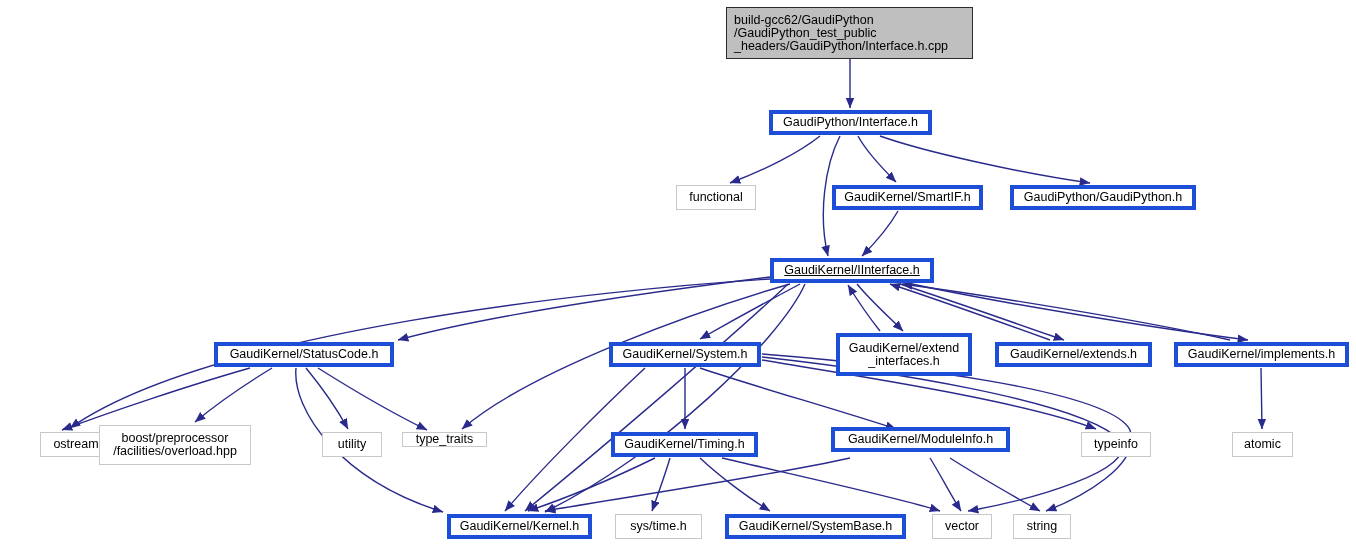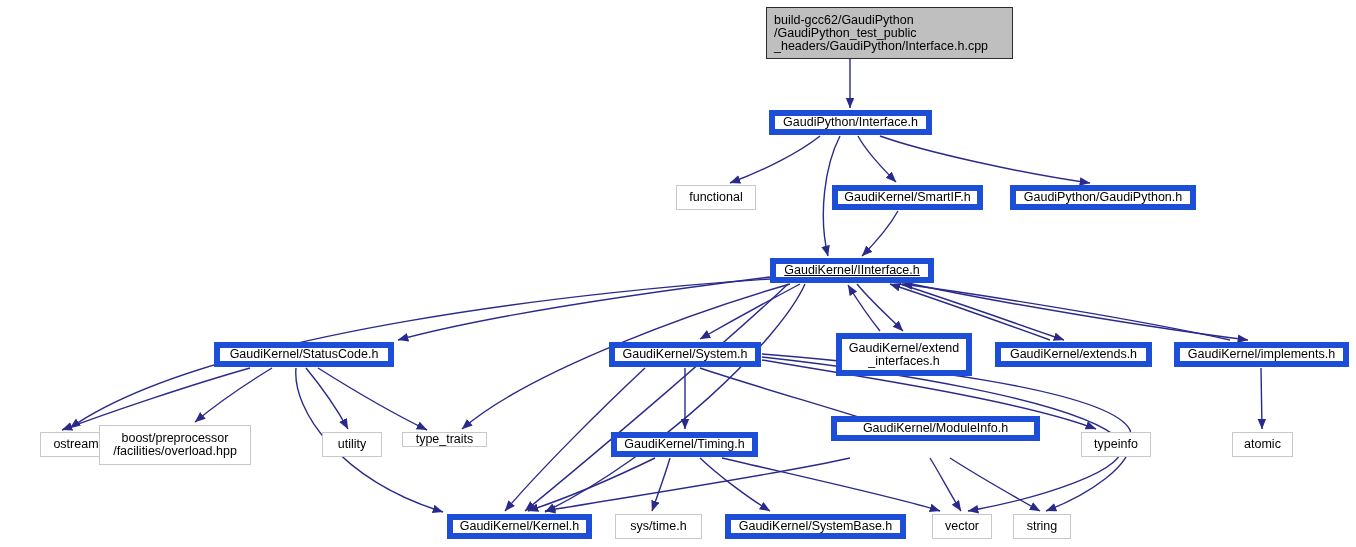--- a/index.html
+++ b/index.html
@@ -5,23 +5,23 @@
   html,body{margin:0;padding:0;background:#ffffff;}
   body{width:1356px;height:547px;overflow:hidden;
        font-family:"Liberation Sans","DejaVu Sans",sans-serif;}
   #graph{position:relative;width:1356px;height:547px;}
   svg.edges{position:absolute;left:0;top:0;width:1356px;height:547px;}
   .node{position:absolute;box-sizing:border-box;display:flex;
         align-items:center;justify-content:center;text-align:center;
         font-size:12.5px;color:#000000;line-height:13px;
         background:#ffffff;border:1px solid #c8c8c8;white-space:pre-line;
         letter-spacing:0px;}
-  .node.project{border:6px solid #1d4ed8;}
+  .node.project{border:4px solid #1d4ed8;}
   .node.root{border:1px solid #2b2b2b;background:#bfbfbf;
-             text-align:left;justify-content:flex-start;padding-left:7px;margin-left:40px;}
+             text-align:left;justify-content:flex-start;padding-left:7px;}
 </style>
 </head>
 <body>
 
 <div id="graph">
   <svg class="edges" viewBox="0 0 1356 547" xmlns="http://www.w3.org/2000/svg">
     <defs>
       <marker id="ah" markerWidth="9" markerHeight="9" refX="7.4" refY="3.1" orient="auto" markerUnits="strokeWidth">
         <path d="M0,0 L7.6,3.1 L0,6.2 z" fill="#2a2a8c"></path>
       </marker>
@@ -80,21 +80,21 @@
       <div class="node project" style="left: 836px; top: 333px; width: 136px; height: 43px;">GaudiKernel/extend
 _interfaces.h</div>
       <div class="node project" style="left: 995px; top: 342px; width: 157px; height: 25px;">GaudiKernel/extends.h</div>
       <div class="node project" style="left: 1174px; top: 342px; width: 175px; height: 25px;">GaudiKernel/implements.h</div>
       <div class="node system" style="left: 4px; top: 432px; width: 72px; height: 25px; margin-left: 36px;">ostream</div>
       <div class="node system" style="left: 99px; top: 425px; width: 152px; height: 40px;">boost/preprocessor
 /facilities/overload.hpp</div>
       <div class="node system" style="left: 322px; top: 432px; width: 60px; height: 25px;">utility</div>
       <div class="node system" style="left: 402px; top: 432px; width: 85px; height: 15px;">type_traits</div>
       <div class="node project" style="left: 611px; top: 432px; width: 147px; height: 25px;">GaudiKernel/Timing.h</div>
-      <div class="node project" style="left: 831px; top: 416px; width: 209px; height: 25px;">GaudiKernel/ModuleInfo.h</div>
+      <div class="node project" style="left: 831px; top: 427px; width: 179px; height: 25px;">GaudiKernel/ModuleInfo.h</div>
       <div class="node system" style="left: 1081px; top: 432px; width: 70px; height: 25px;">typeinfo</div>
       <div class="node system" style="left: 1232px; top: 432px; width: 61px; height: 25px;">atomic</div>
       <div class="node project" style="left: 447px; top: 514px; width: 145px; height: 25px;">GaudiKernel/Kernel.h</div>
       <div class="node system" style="left: 615px; top: 514px; width: 87px; height: 25px;">sys/time.h</div>
       <div class="node project" style="left: 725px; top: 514px; width: 181px; height: 25px;">GaudiKernel/SystemBase.h</div>
       <div class="node system" style="left: 932px; top: 514px; width: 60px; height: 25px;">vector</div>
       <div class="node system" style="left: 1013px; top: 514px; width: 58px; height: 25px;">string</div>
     </div>
 </div>
 

